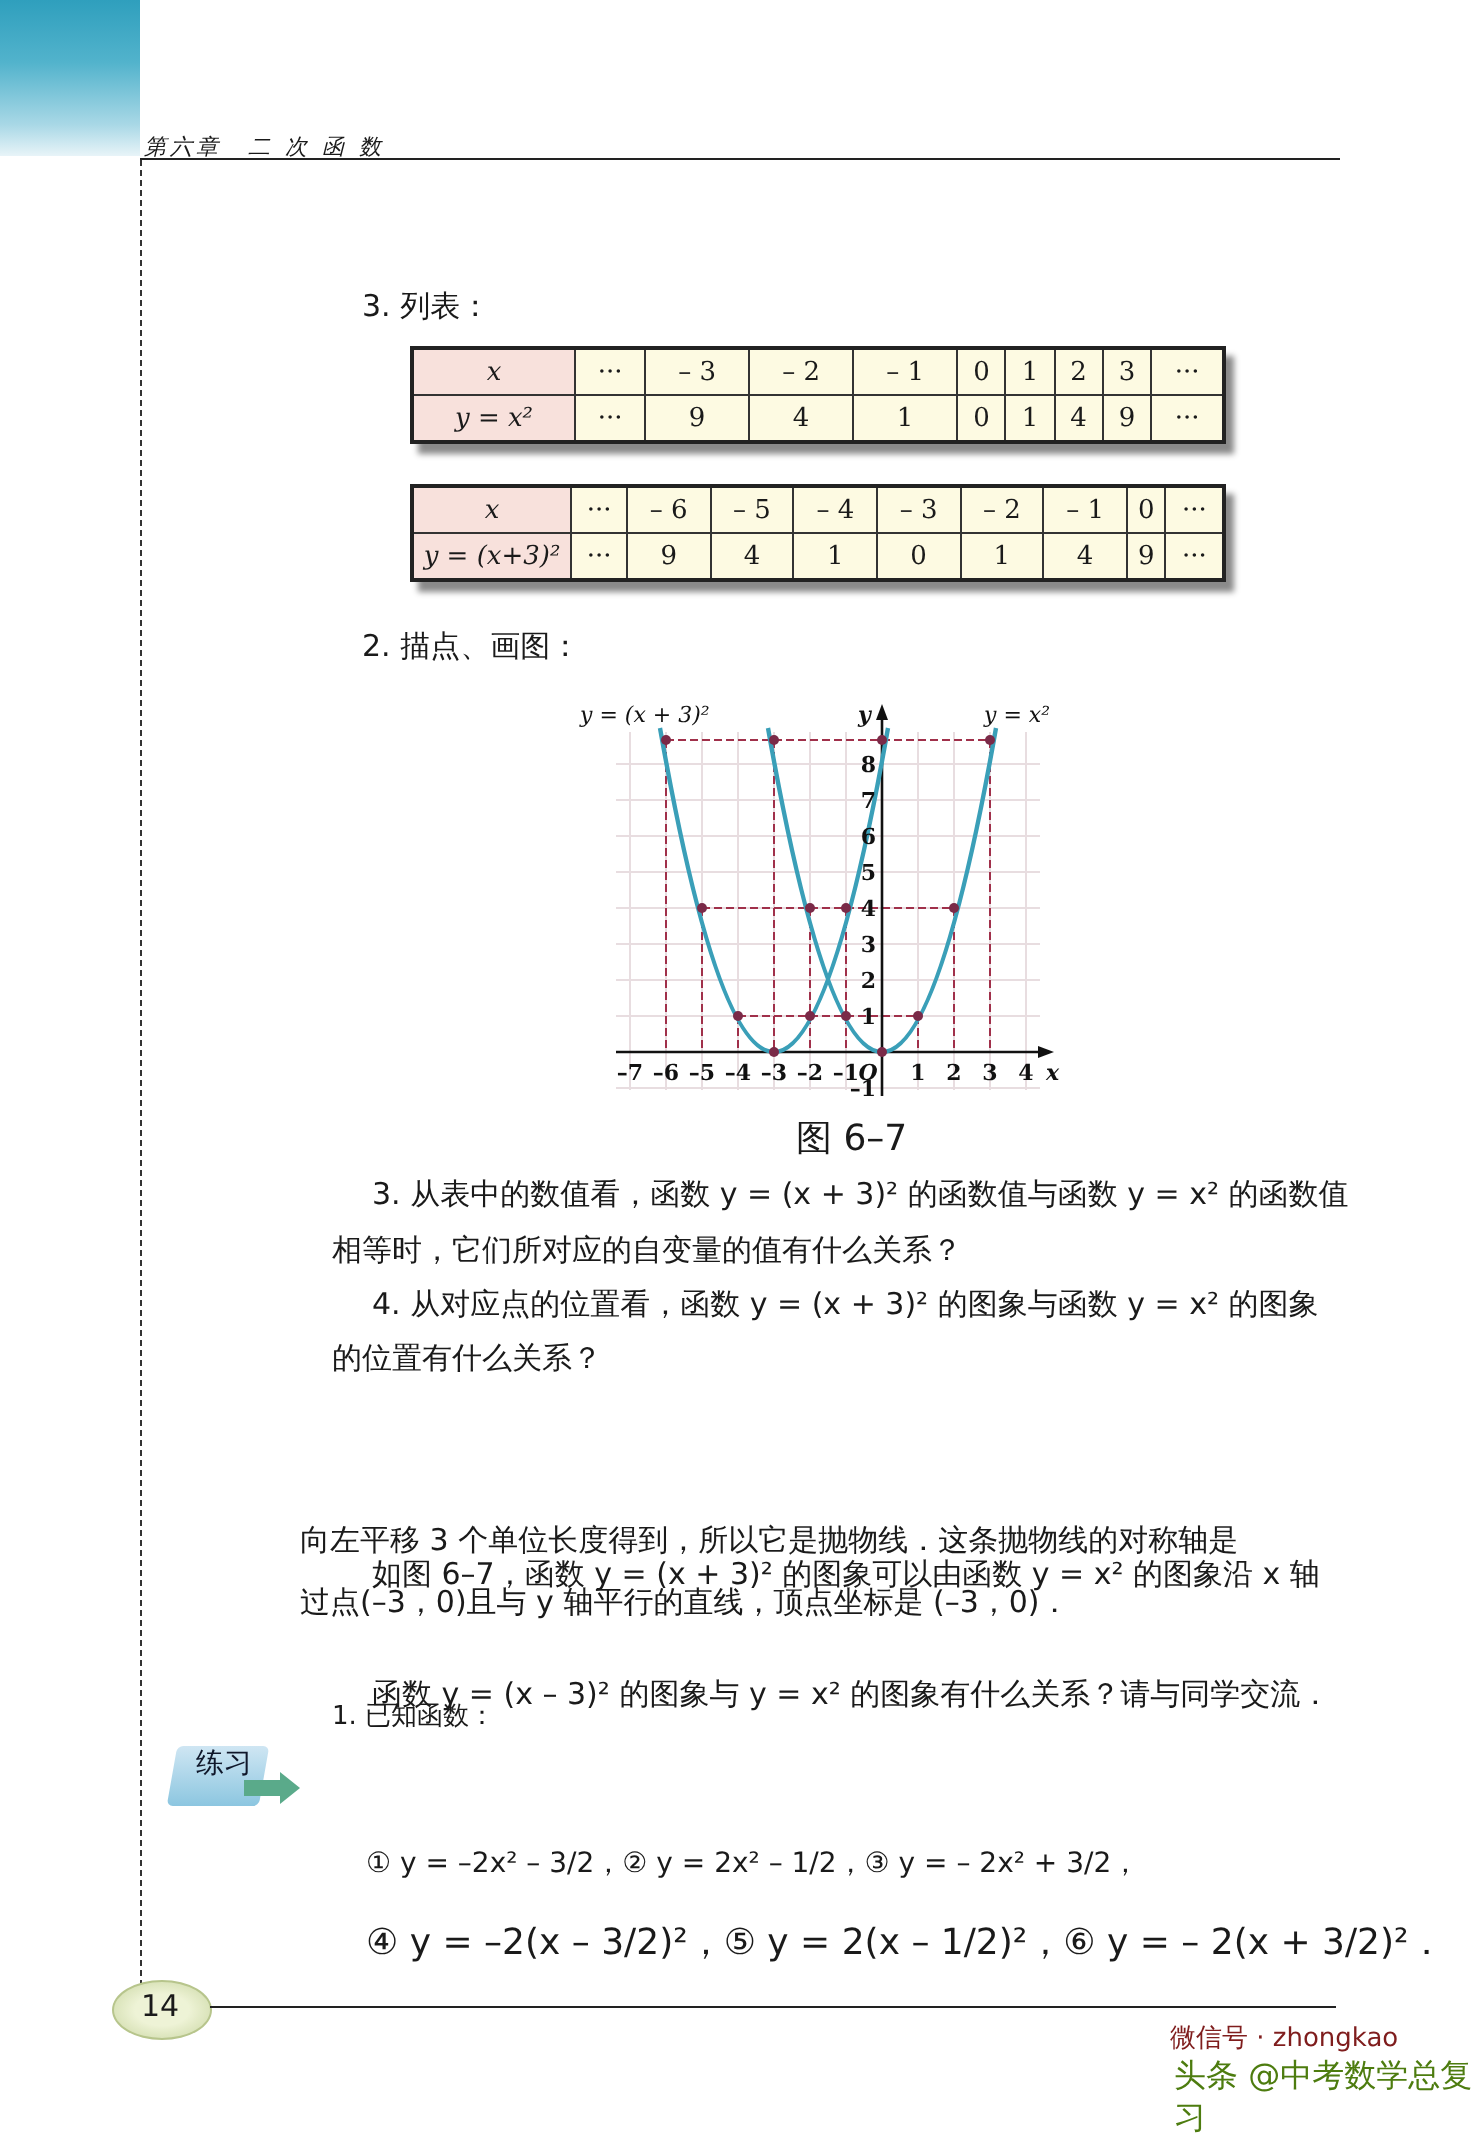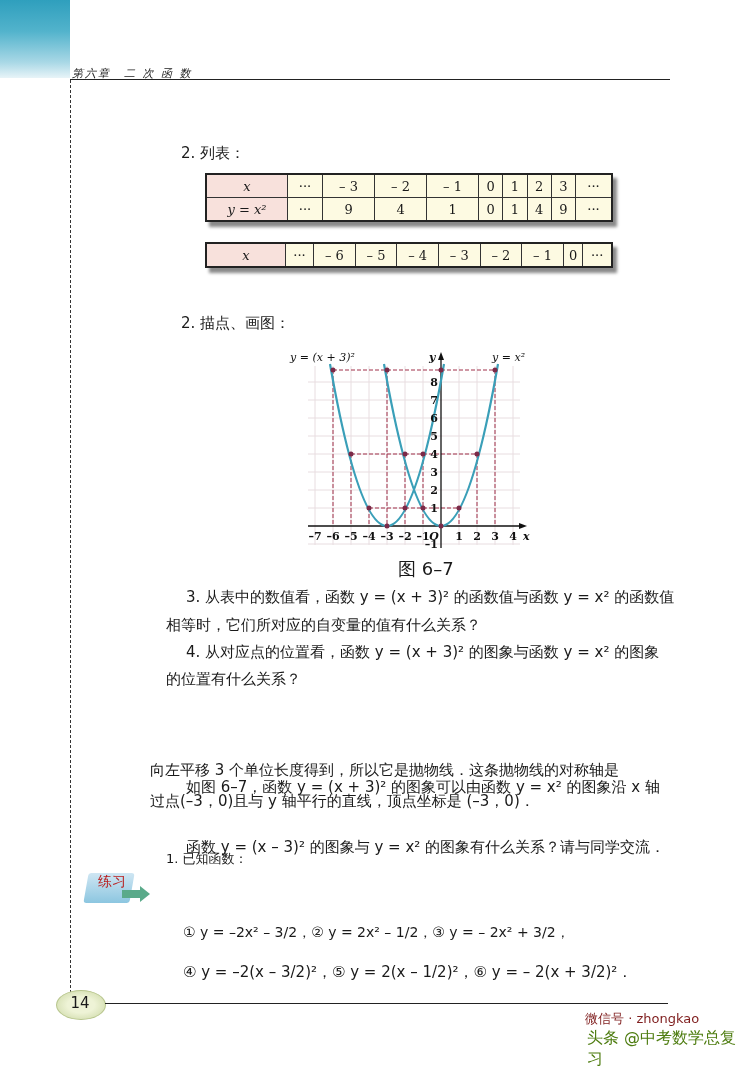--- a/index.html
+++ b/index.html
@@ -13,37 +13,37 @@
   .margin-dash { left:70px; top:80px; width:0; height:918px; border-left:1.5px dashed #333; }
   .text { font-size:15px; line-height:20px; white-space:nowrap; font-family:"DejaVu Sans", sans-serif; }
   .para { font-size:15px; line-height:31px; font-family:"DejaVu Sans", sans-serif; }
   table.vt { border-collapse:collapse; position:absolute; background:#fdfae2; box-shadow: 4px 5px 3px #8a8a8a; }
   table.vt td { border:1px solid #333; text-align:center; font-size:13px; font-family:"DejaVu Serif", serif; height:22px; padding:0; }
   table.vt td.hd { background:#f8e1dc; font-style:italic; }
   table.vt { border:2px solid #222; }
   .caption { font-size:18px; font-family:"DejaVu Sans", sans-serif; }
   .practice-badge { left:86px; top:873px; width:46px; height:30px;
      background:linear-gradient(180deg,#cfe6f3,#8cc6e0); border-radius:3px; transform:skewX(-10deg); }
-  .practice-label { left:98px; top:873px; font-size:14px; color:#b91c1c; font-family:"DejaVu Sans", sans-serif; }
+  .practice-label { left:98px; top:873px; font-size:14px; color:#0f172a; font-family:"DejaVu Sans", sans-serif; }
   .page-num-badge { left:56px; top:990px; width:48px; height:28px; border-radius:50%;
      background:radial-gradient(ellipse at center,#eef3d6 40%,#c8d5a0 100%); border:1px solid #b7c58c; }
   .page-num { left:56px; top:994px; width:48px; text-align:center; font-size:15px; font-family:"DejaVu Sans", sans-serif; }
   .footer-rule { left:105px; top:1003px; width:563px; border-top:1px solid #222; }
   .watermark { left:587px; top:1028px; font-size:16px; color:#4d7c0f; font-family:"DejaVu Sans", sans-serif; }
   .watermark-faint { left:585px; top:1010px; font-size:13px; color:#7f1d1d; font-family:"DejaVu Sans", sans-serif; }
 </style>
 </head>
 <body>
 
 <div class="abs corner-block"></div>
 <div class="abs chapter-title">第六章　二 次 函 数</div>
 <div class="abs header-rule"></div>
 <div class="abs margin-dash"></div>
 
-<div class="abs text" style="left:181px;top:143px;">2. 列表：</div>
+<div class="abs text" style="left:181px;top:143px;">3. 列表：</div>
 
 <table class="vt" style="left:205px;top:173px;width:408px;">
   <tbody>
       <tr>
     <td class="hd" style="width:80px;">x</td>
     <td>···</td>
     <td>– 3</td>
     <td>– 2</td>
     <td>– 1</td>
     <td>0</td>
@@ -72,20 +72,32 @@
       <tr>
     <td class="hd" style="width:78px;">x</td>
     <td>···</td>
     <td>– 6</td>
     <td>– 5</td>
     <td>– 4</td>
     <td>– 3</td>
     <td>– 2</td>
     <td>– 1</td>
     <td>0</td>
+    <td>···</td>
+  </tr>
+  <tr>
+    <td class="hd">y = (x+3)²</td>
+    <td>···</td>
+    <td>9</td>
+    <td>4</td>
+    <td>1</td>
+    <td>0</td>
+    <td>1</td>
+    <td>4</td>
+    <td>9</td>
     <td>···</td>
   </tr>
 </tbody>
   </table>
 
 <div class="abs text" style="left:181px;top:313px;">2. 描点、画图：</div>
 
 <svg class="abs" style="left:280px;top:340px;" width="260" height="215" viewBox="280 340 260 215">
 
   <g stroke="#e8dde0" stroke-width="1">
@@ -198,19 +210,19 @@
 <div class="abs para" style="left:186px;top:832px;">函数 y = (x – 3)² 的图象与 y = x² 的图象有什么关系？请与同学交流．</div>
 
 <div class="abs practice-badge"></div>
 <div class="abs practice-label">练习</div>
 <svg class="abs" style="left:122px;top:886px;" width="30" height="16">
   <rect x="0" y="4" width="18" height="8" fill="#5aaa8a"></rect>
   <polygon points="18,0 28,8 18,16" fill="#5aaa8a"></polygon>
 </svg>
 <div class="abs text" style="left:166px;top:849px;font-size:13px;">1. 已知函数：</div>
 <div class="abs text" style="left:183px;top:922px;font-size:14px;">① y = –2x² – 3/2，② y = 2x² – 1/2，③ y = – 2x² + 3/2，</div>
-<div class="abs text" style="left:183px;top:962px;font-size:15px;">④ y = –2(x – 3/2)²，⑤ y = 2(x – 1/2)²，⑥ y = – 2(x + 3/2)²．</div>
+<div class="abs text" style="left:183px;top:962px;font-size:18px;">④ y = –2(x – 3/2)²，⑤ y = 2(x – 1/2)²，⑥ y = – 2(x + 3/2)²．</div>
 
 <div class="abs page-num-badge"></div>
 <div class="abs page-num">14</div>
 <div class="abs footer-rule"></div>
 <div class="abs watermark-faint">微信号 · zhongkao</div>
 <div class="abs watermark">头条 @中考数学总复习</div>
 
 </body></html>

